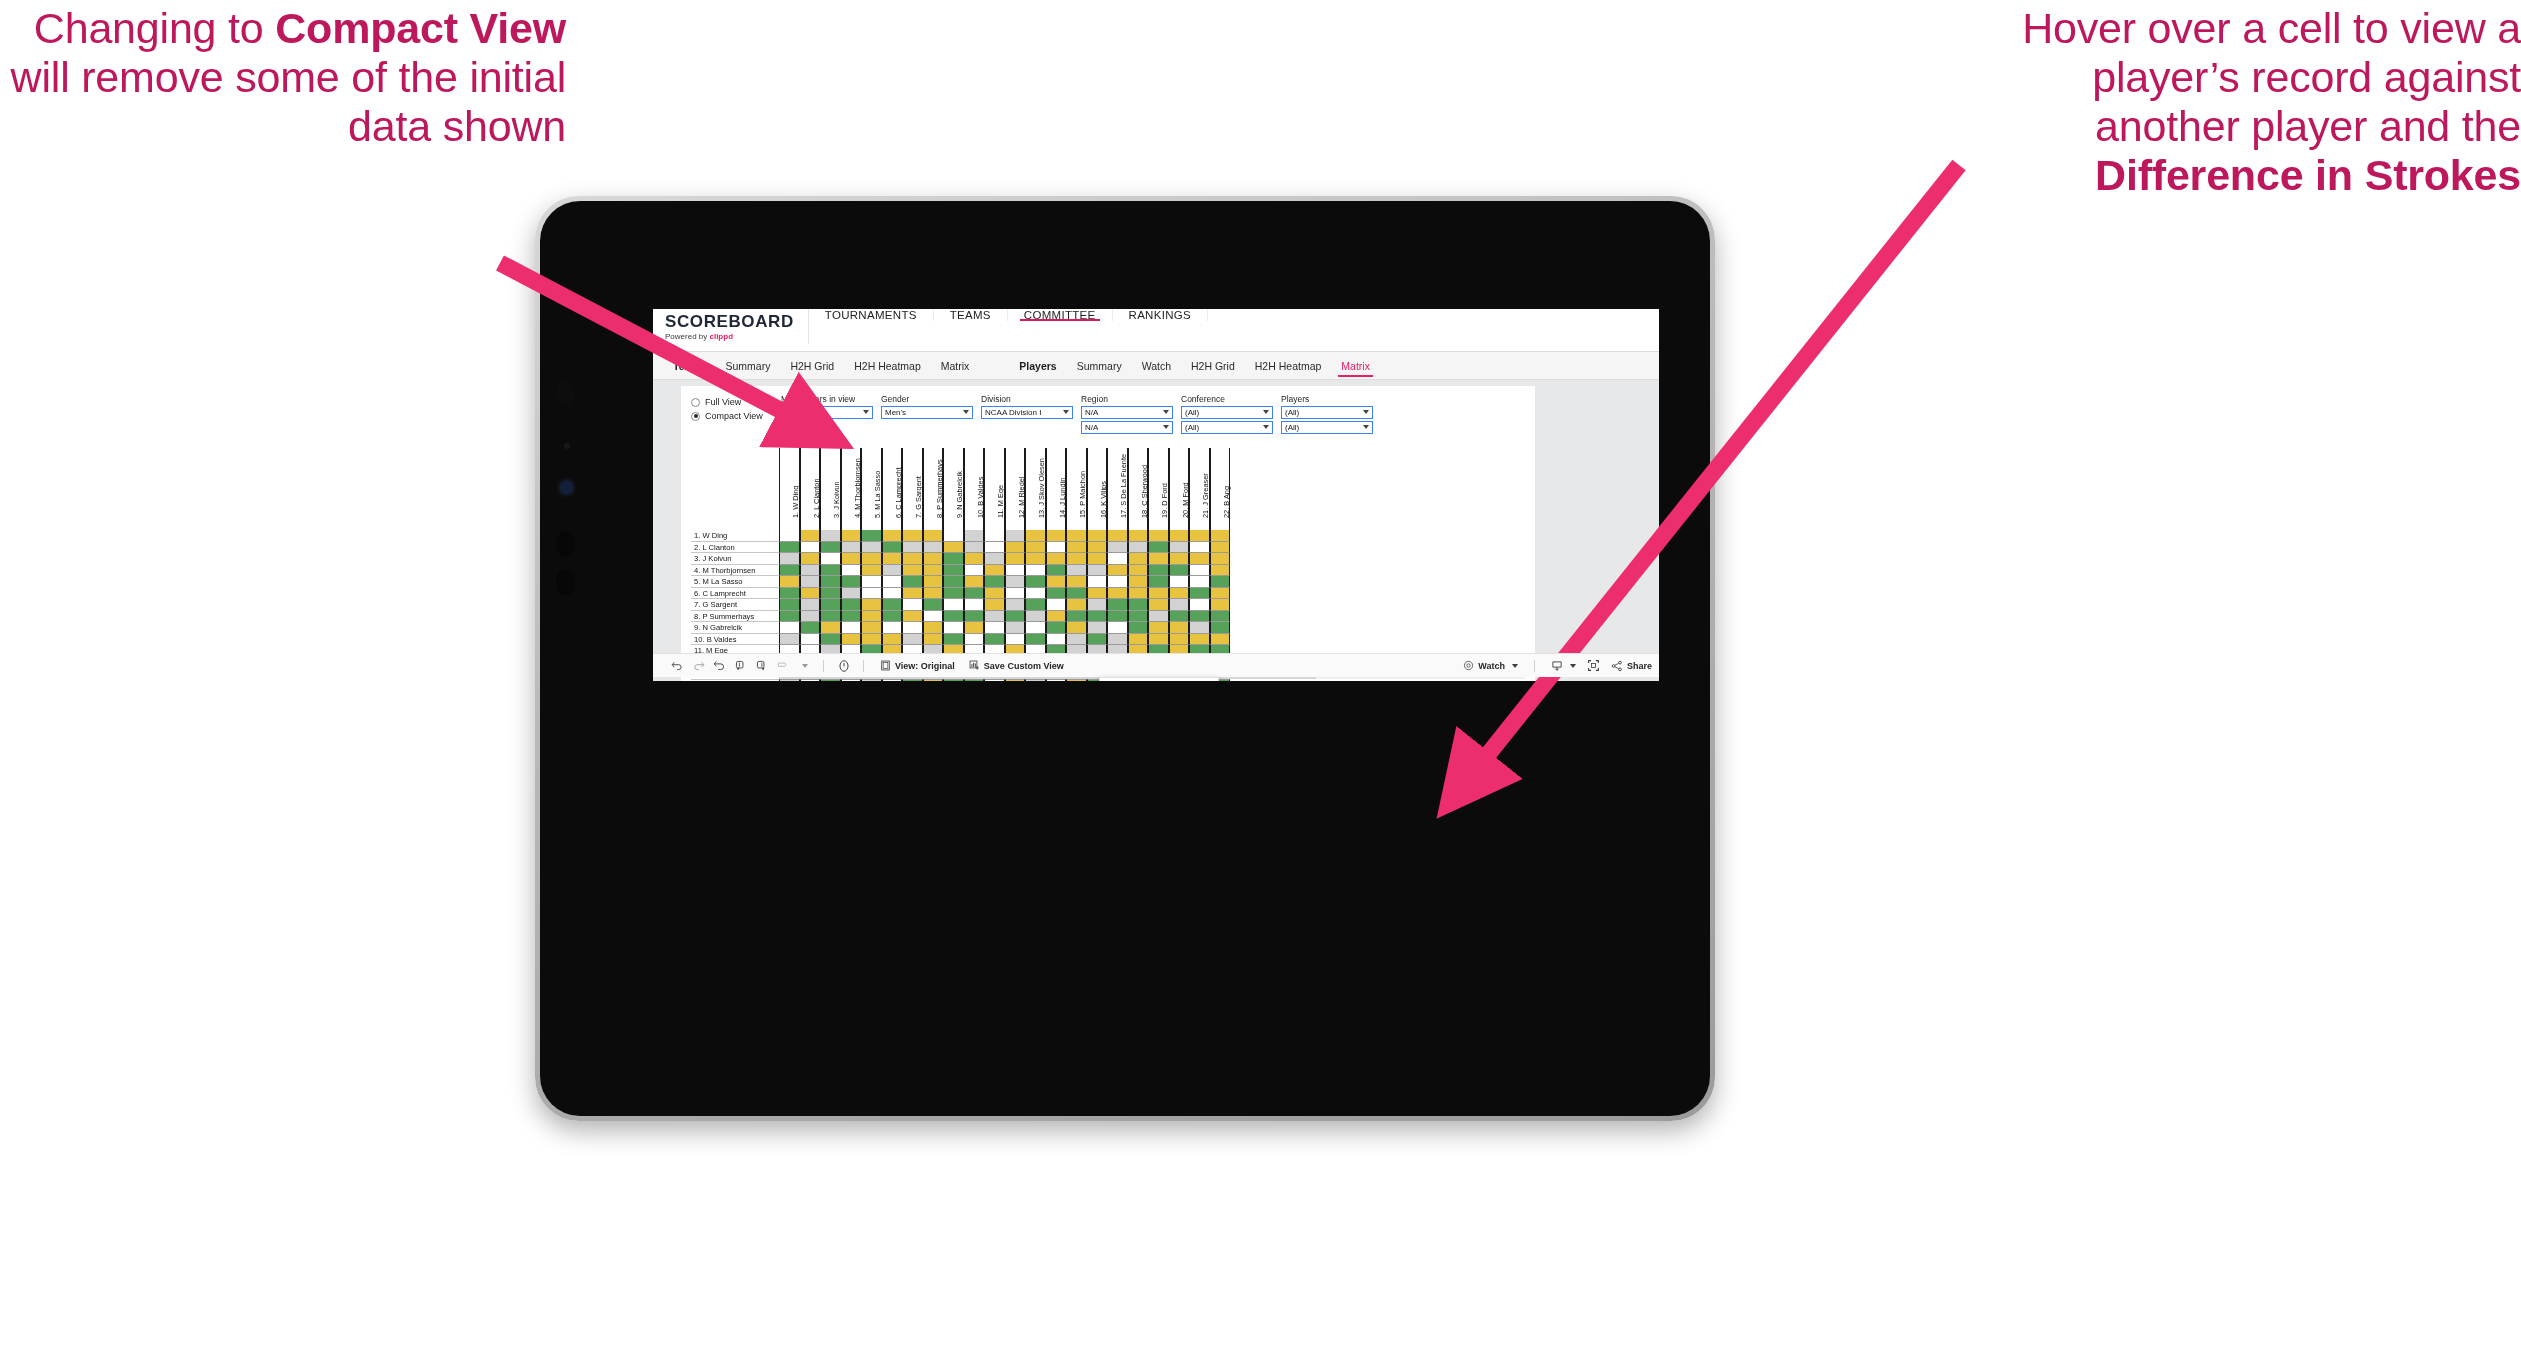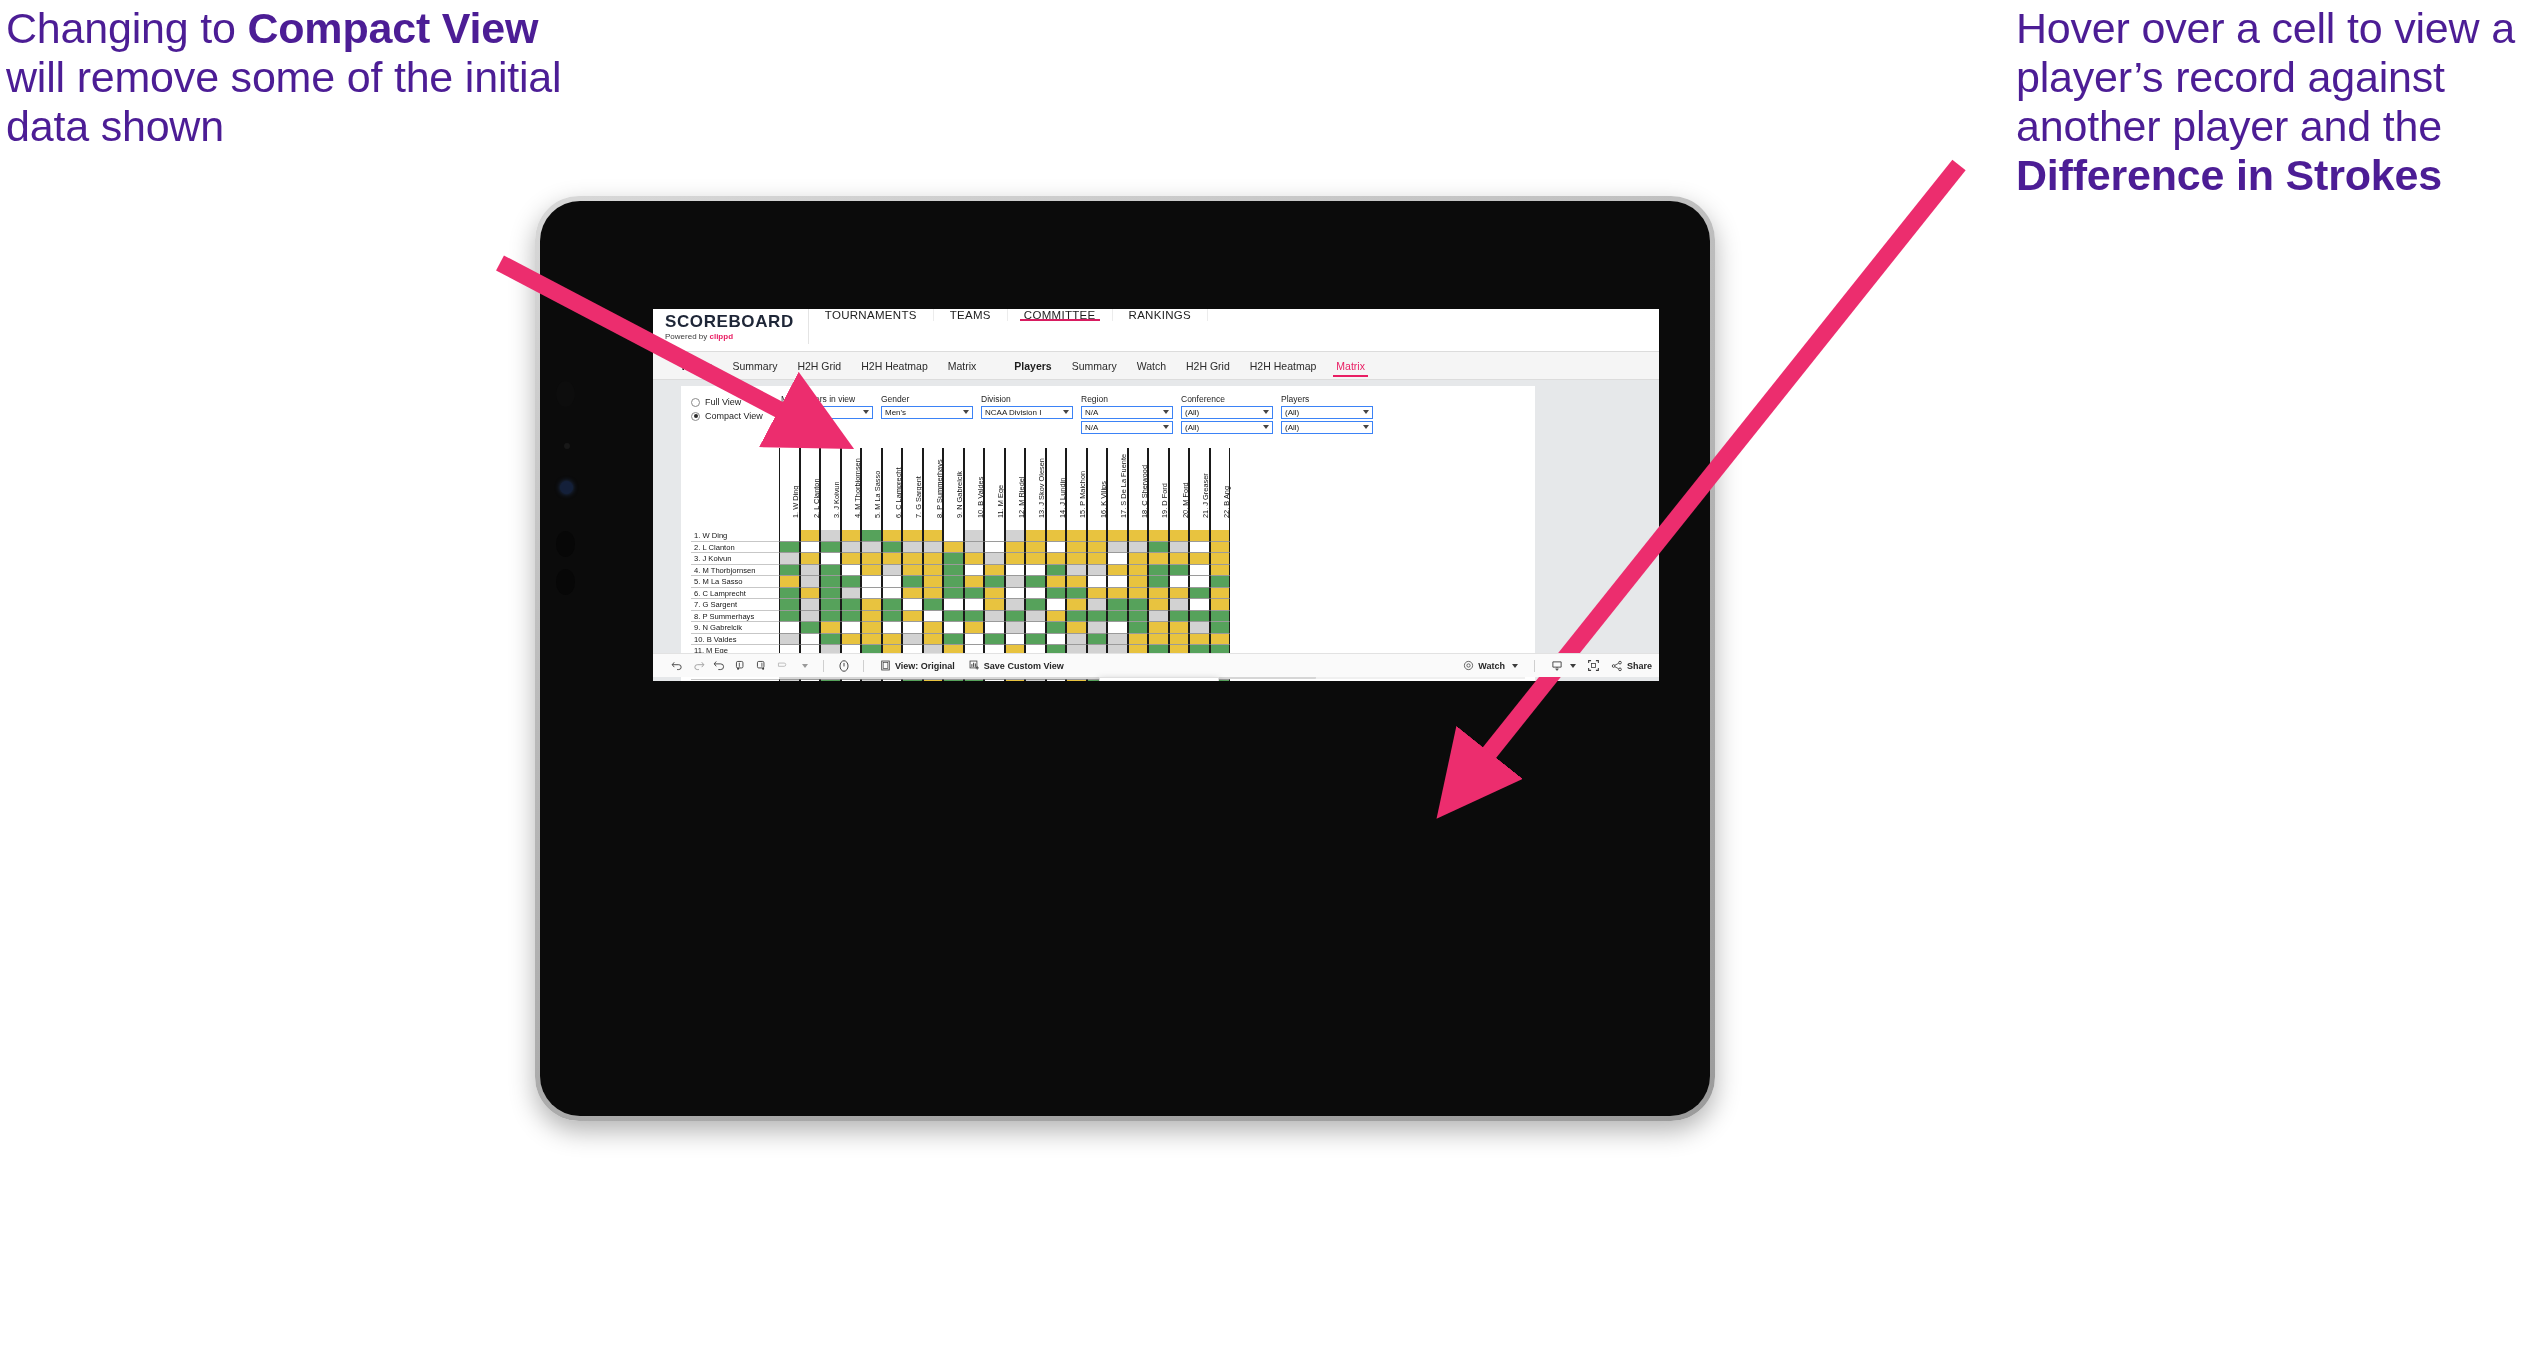--- a/index.html
+++ b/index.html
@@ -9,23 +9,24 @@
     font-family: "Liberation Sans", sans-serif;
     overflow: hidden;
   }
   #stage { position: relative; width: 2521px; height: 1356px; }
 
   
   .callout {
     position: absolute;
     font-size: 43px;
     line-height: 1.14;
-    color: #4c1d95;
+    color: #be185d;
     font-family: "Liberation Sans", sans-serif;
     letter-spacing: -0.2px;
+    text-align: right;
   }
   .callout b { font-weight: bold; }
   #callout-left  { left: 6px;  top: 4px;  width: 560px; }
   #callout-right { left: 2016px; top: 4px; width: 505px; }
 
   
   .arrow-svg { position: absolute; left: 0; top: 0; width: 2521px; height: 1356px; pointer-events: none; }
 
   
   #tablet {
@@ -86,21 +87,21 @@
   }
   .topnav-item.active::after {
     content: ""; position: absolute; left: 12px; right: 12px; bottom: 0;
     height: 2.5px; background: #d81b60;
   }
 
   
   #subnav {
     display: flex; align-items: center; height: 28px;
     background: #f5f5f5; border-bottom: 1px solid #dcdcdc;
-    padding-left: 17px; gap: 0;
+    padding-left: 10px; gap: 12px;
   }
   .subgroup { display: flex; align-items: center; height: 100%; }
   .subgroup + .subgroup { margin-left: 18px; }
   .sub-head { font-size: 10.5px; font-weight: bold; color: #1d1d1d; padding: 0 10px; }
   .sub-item {
     font-size: 10.5px; color: #2b2b2b; padding: 0 10px; height: 100%;
     display: flex; align-items: center; position: relative; white-space: nowrap;
   }
   .sub-item.active { color: #e91e63; }
   .sub-item.active::after {

